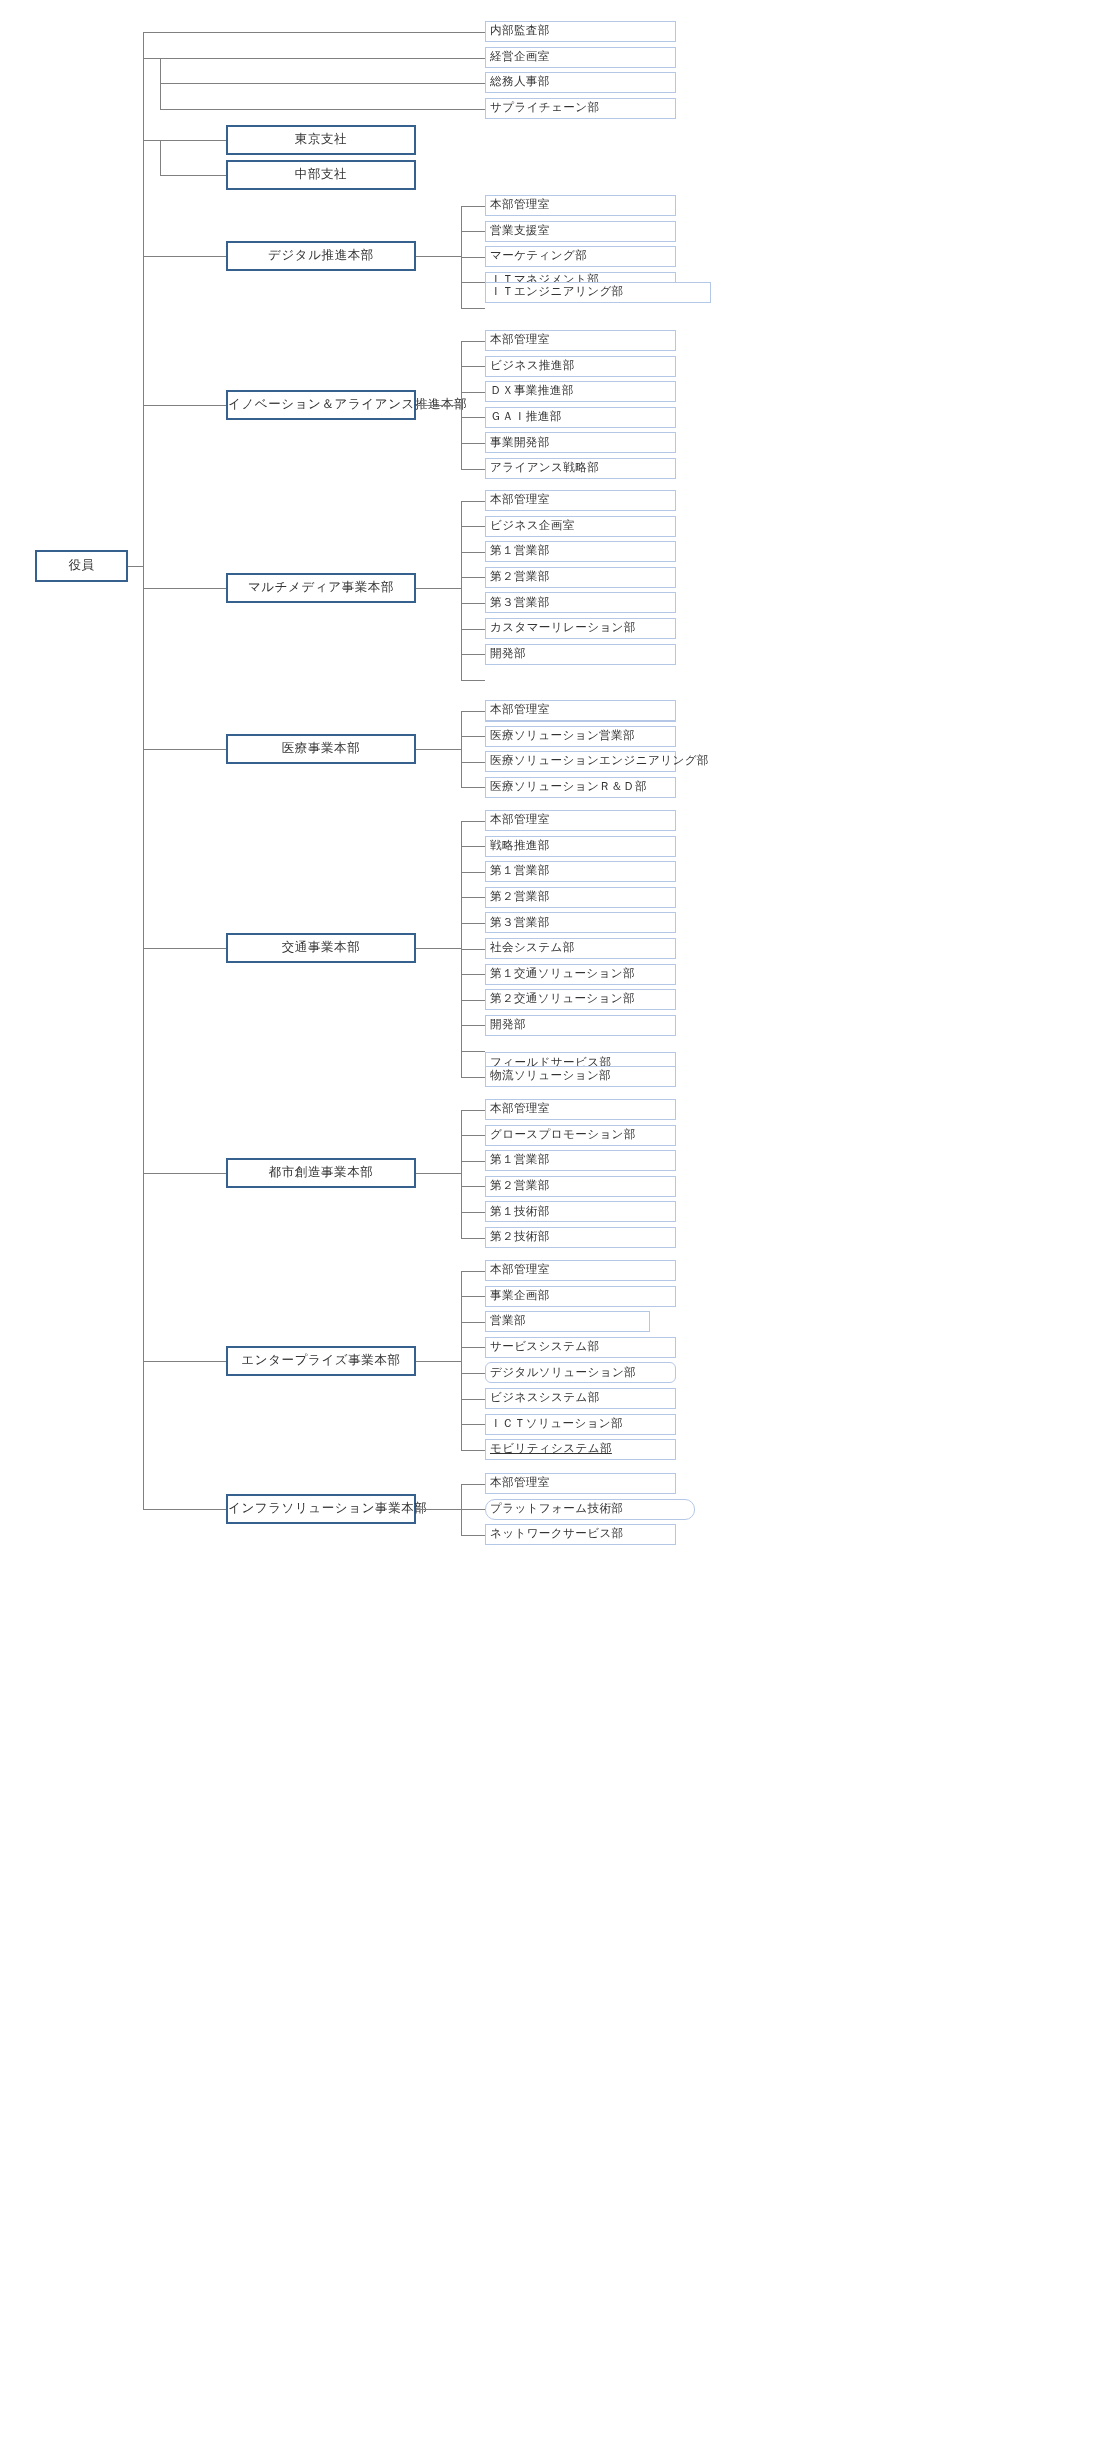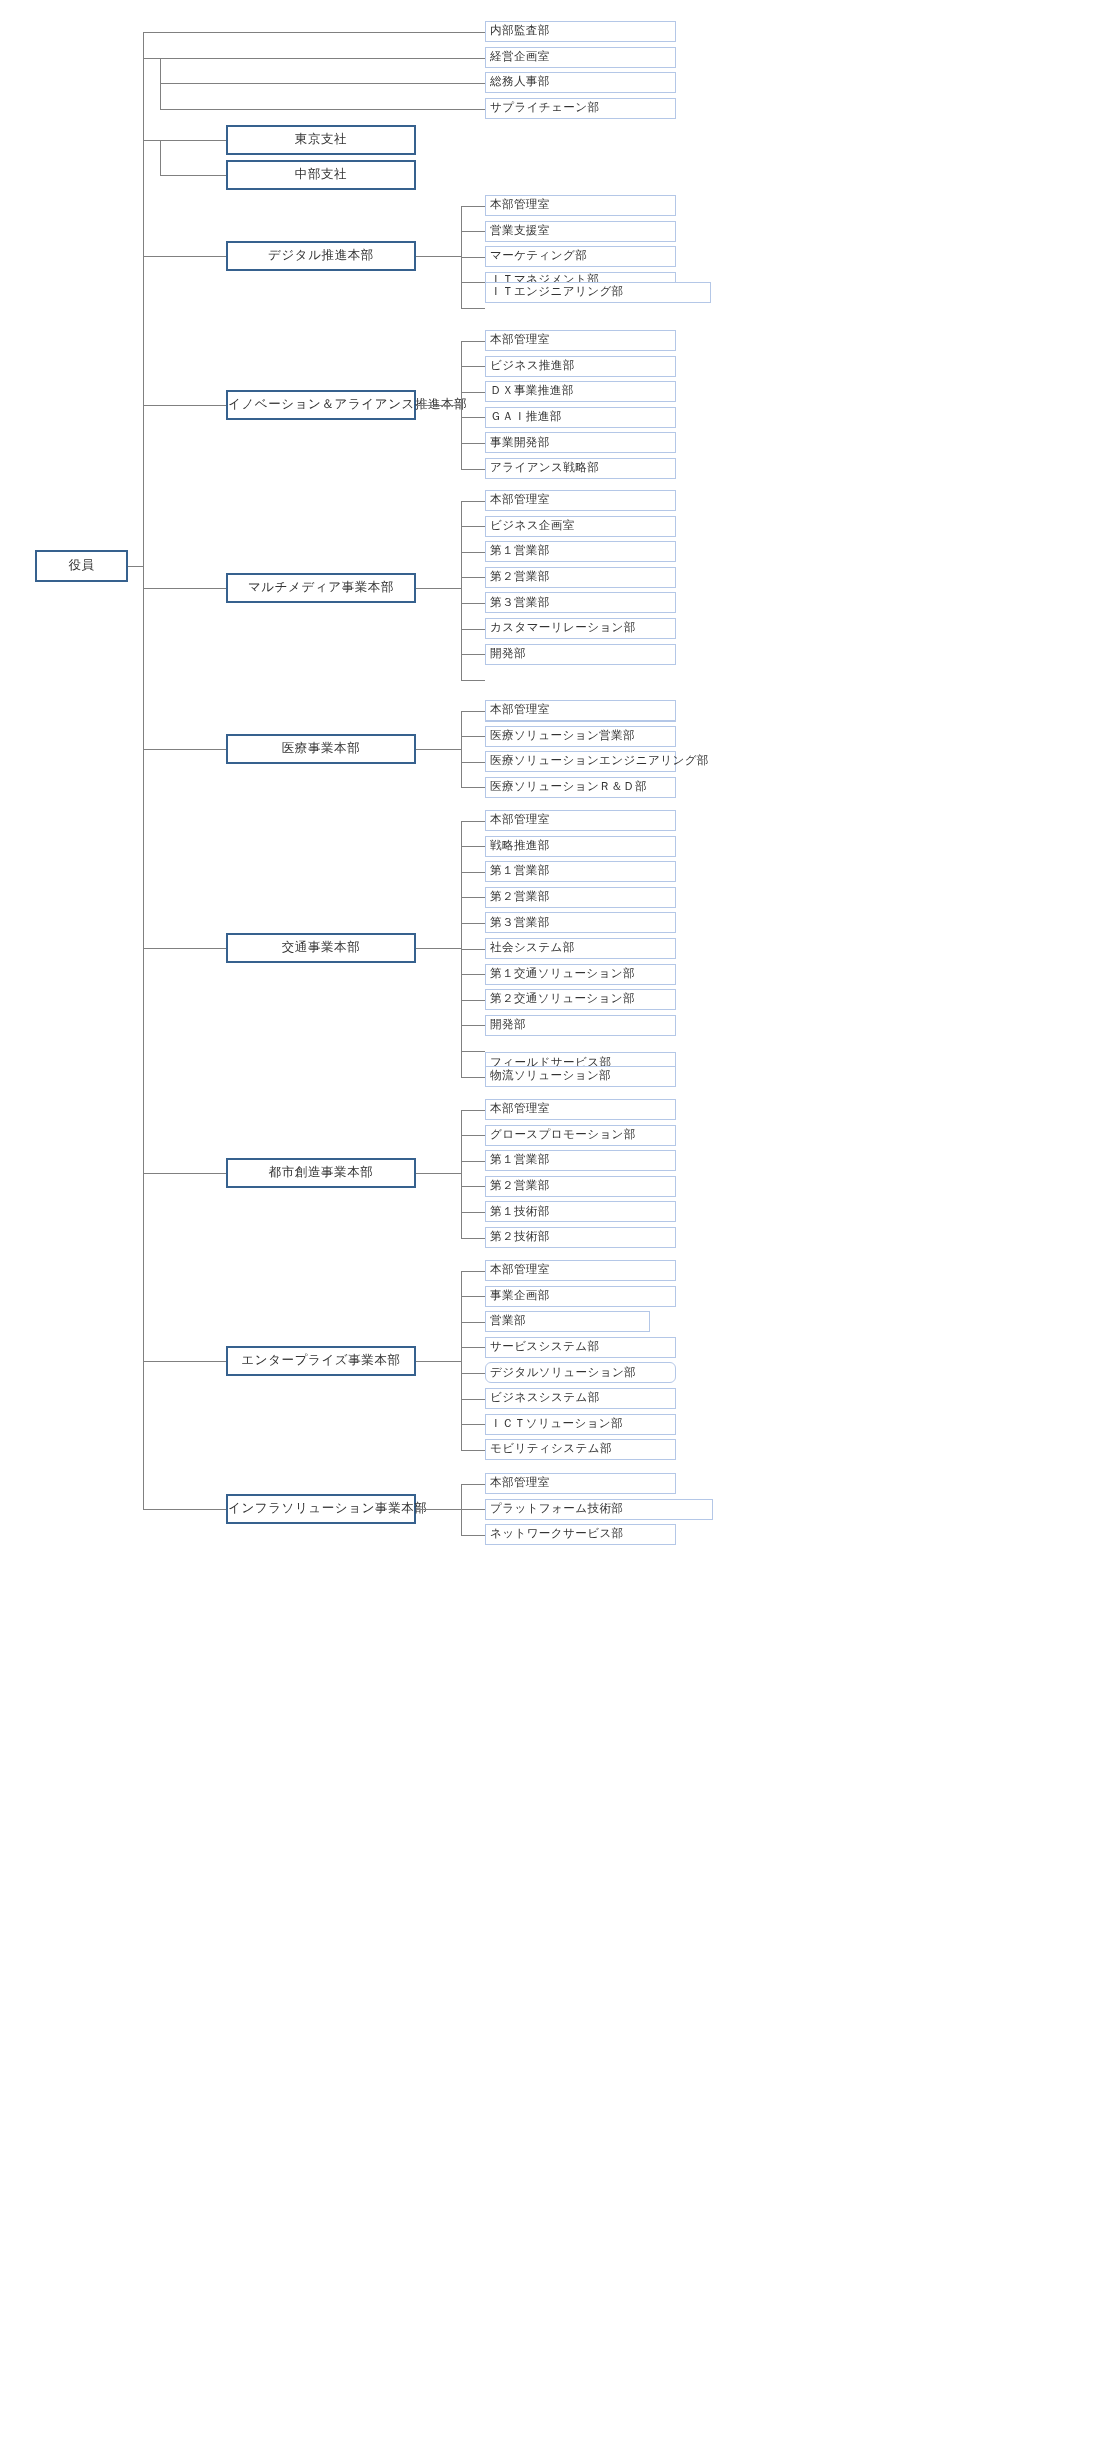--- a/index.html
+++ b/index.html
@@ -319,35 +319,35 @@
     </div>
     <div class="ln h" style="left: 461px; top: 1372.9px; width: 24px;"></div>
     <div class="node lv3" style="left: 485px; top: 1388px; width: 191px; height: 21px;">
       <span class="label">ビジネスシステム部</span>
     </div>
     <div class="ln h" style="left: 461px; top: 1398.5px; width: 24px;"></div>
     <div class="node lv3" style="left: 485px; top: 1413.6px; width: 191px; height: 21px;">
       <span class="label">ＩＣＴソリューション部</span>
     </div>
     <div class="ln h" style="left: 461px; top: 1424.1px; width: 24px;"></div>
-    <div class="node lv3" style="left: 485px; top: 1439.2px; width: 191px; height: 21px;">
+    <div class="node lv3" style="left: 485px; top: 1439.2px; width: 191px; height: 21px; text-decoration: underline;">
       <span class="label">モビリティシステム部</span>
     </div>
     <div class="ln h" style="left: 461px; top: 1449.7px; width: 24px;"></div>
     <div class="node lv2" style="left: 226px; top: 1494px; width: 190px; height: 30px;">
       <span class="label">インフラソリューション事業本部</span>
     </div>
     <div class="ln h" style="left: 143px; top: 1509px; width: 83px;"></div>
     <div class="ln h" style="left: 416px; top: 1509px; width: 45px;"></div>
     <div class="ln v" style="left: 461px; top: 1483.5px; height: 51.2px;"></div>
     <div class="node lv3" style="left: 485px; top: 1473px; width: 191px; height: 21px;">
       <span class="label">本部管理室</span>
     </div>
     <div class="ln h" style="left: 461px; top: 1483.5px; width: 24px;"></div>
-    <div class="node lv3" style="left: 485px; top: 1498.6px; width: 228px; height: 21px;">
+    <div class="node lv3" style="left: 485px; top: 1498.6px; width: 210px; height: 21px; border-radius: 10px;">
       <span class="label">プラットフォーム技術部</span>
     </div>
     <div class="ln h" style="left: 461px; top: 1509.1px; width: 24px;"></div>
     <div class="node lv3" style="left: 485px; top: 1524.2px; width: 191px; height: 21px;">
       <span class="label">ネットワークサービス部</span>
     </div>
     <div class="ln h" style="left: 461px; top: 1534.7px; width: 24px;"></div>
     <div class="ln v thick" style="left: 143px; top: 31.5px; height: 1477.5px;"></div>
     <div class="ln v" style="left: 160px; top: 57.5px; height: 51px;"></div>
     <div class="ln v" style="left: 160px; top: 140px; height: 35px;"></div>

